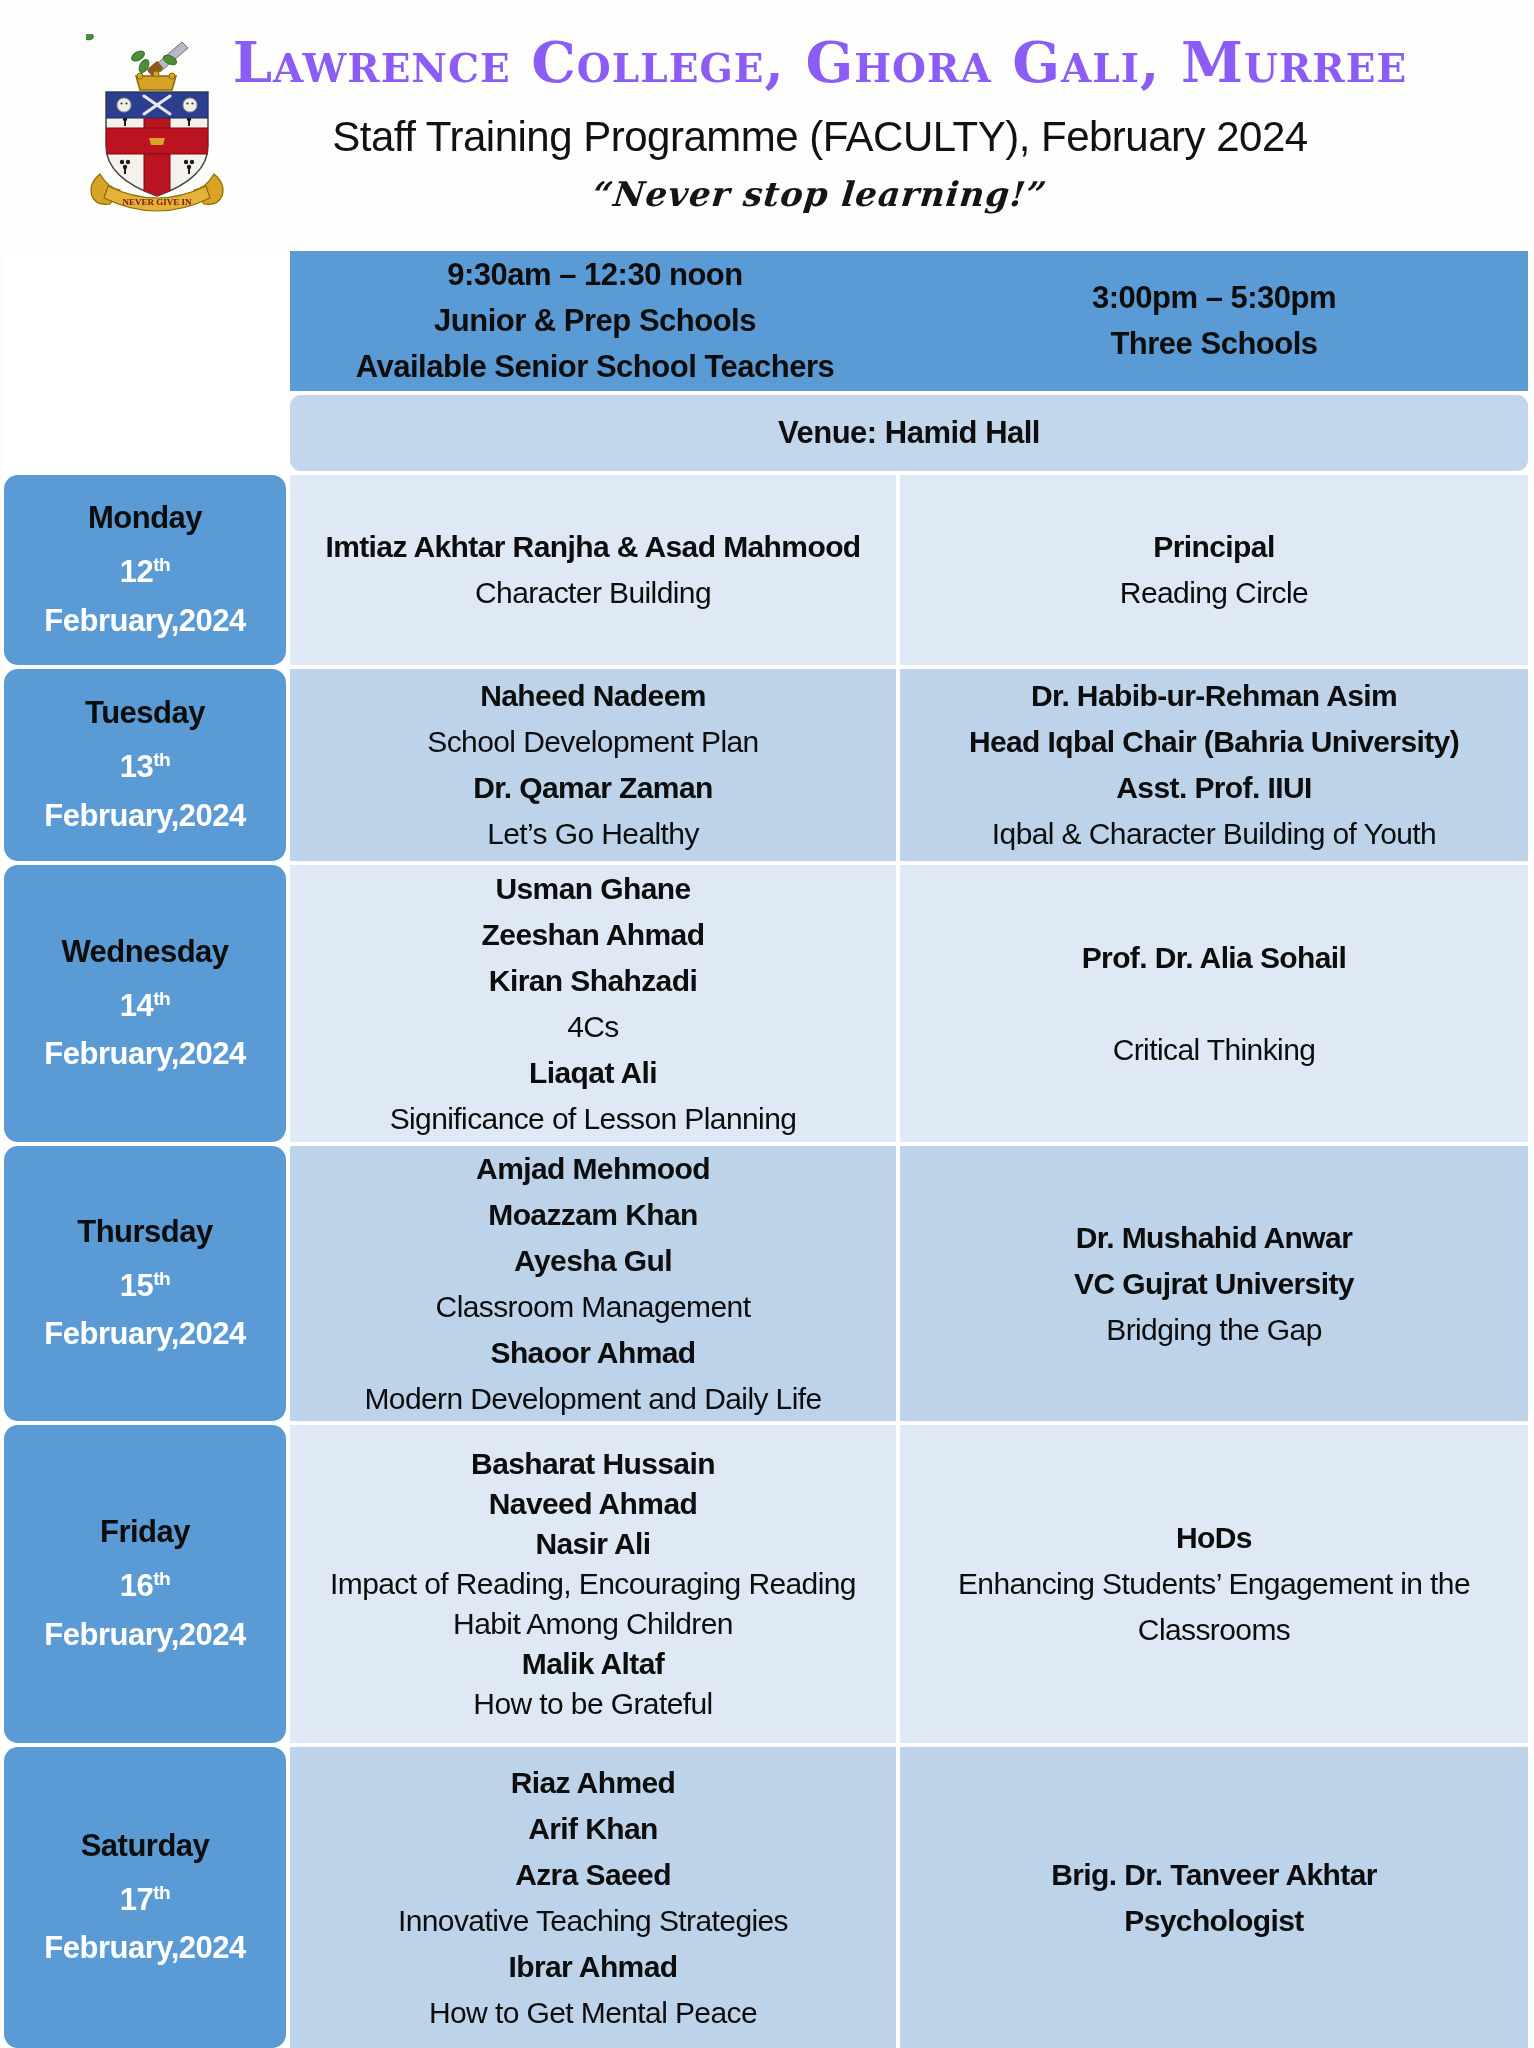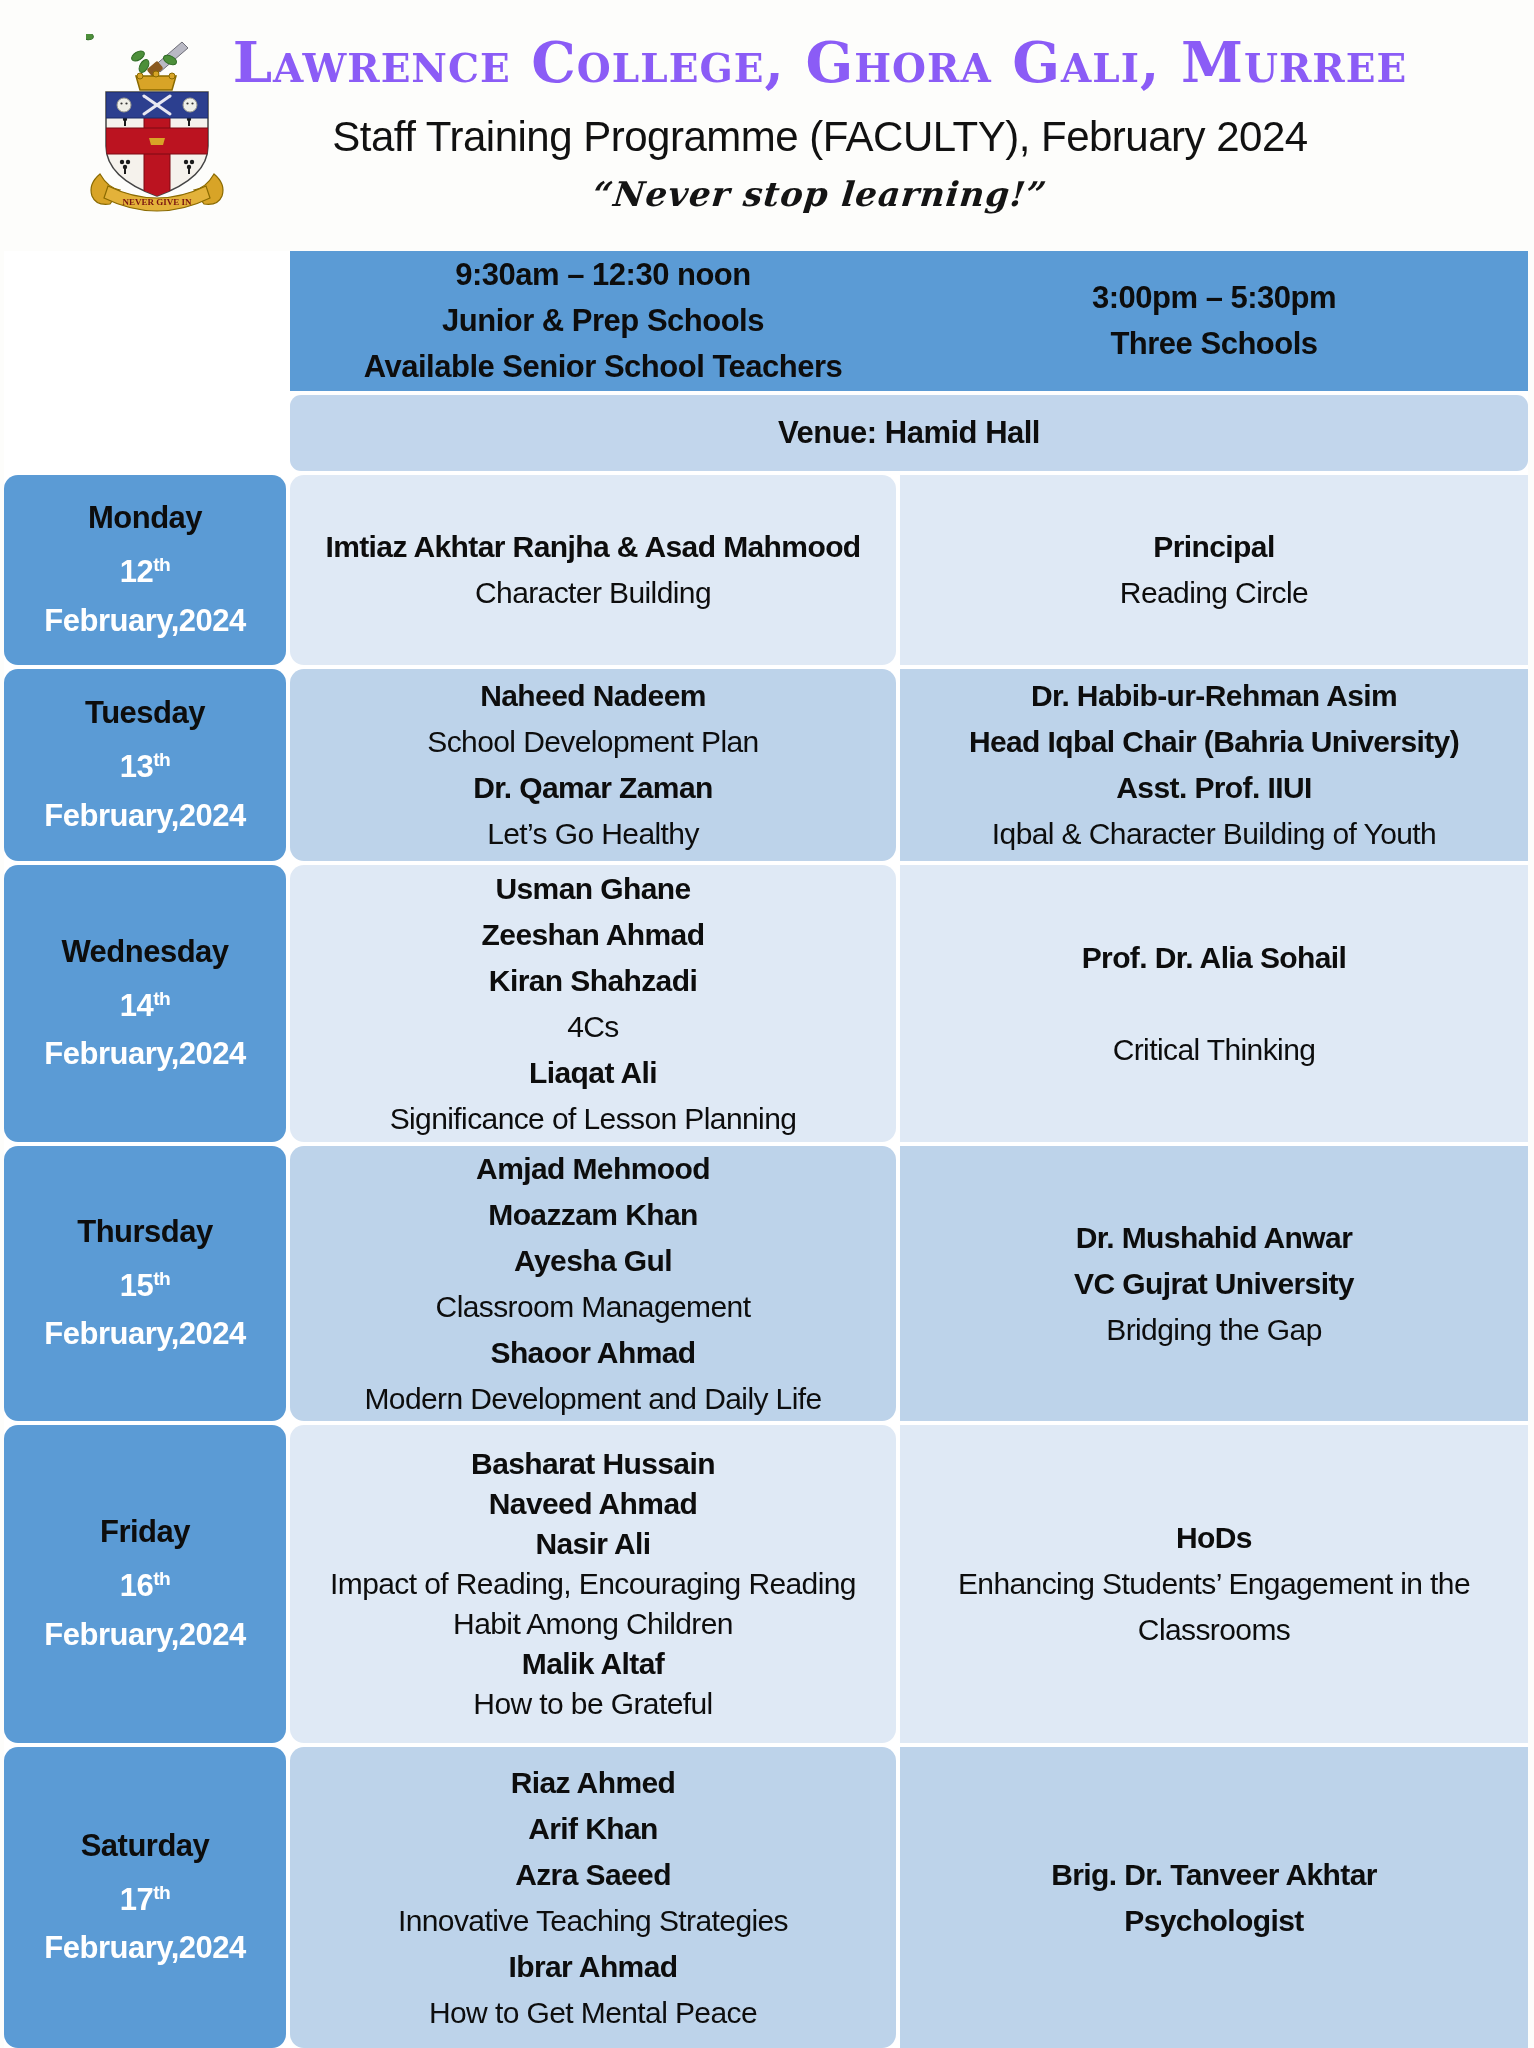--- a/index.html
+++ b/index.html
@@ -43,42 +43,42 @@
   .cell {
     display:flex; flex-direction:column; justify-content:center; align-items:center;
     text-align:center; padding:2px 8px; overflow:hidden;
   }
   .blue  { background:#5b9bd5; }
   .venue-bg { background:#c2d6ec; }
   .light { background:#dfe9f5; }
   .dark  { background:#bdd3ea;justify-content:center; }
 
   .day-header { grid-column:1; grid-row:1 / 3; }
-  .time-header { grid-column:2 / 4; grid-row:1; flex-direction:row; padding:8px; }
+  .time-header { grid-column:2 / 4; grid-row:1; flex-direction:row; padding:0; }
   .th-half { display:flex; flex-direction:column; justify-content:center; align-items:center; height:100%; }
   .th-m { width:610px; }
   .th-a { flex:1; }
   .venue-cell { grid-column:2 / 4; grid-row:2;border-radius:11px; }
 
   .th-line, .day-name, .venue-line {
     font-weight:bold; font-size:31px; line-height:46px; letter-spacing:-0.5px; color:#0d0d0d;
     display:block;
   }
   .day-white { font-weight:bold; font-size:31px; line-height:48px; letter-spacing:-0.5px; color:#ffffff; display:block; }
   .day-white sup { font-size:0.62em; vertical-align:super; }
 
   .line { display:block; font-size:30px; line-height:46px; letter-spacing:-0.6px; color:#0d0d0d; }
   .line:empty::before { content:"\00a0"; }
   .b { font-weight:bold; }
   .tight .line { line-height:40px; }
 
   
   .r3 { grid-row:3; } .r4 { grid-row:4; } .r5 { grid-row:5; }
   .r6 { grid-row:6; } .r7 { grid-row:7; } .r8 { grid-row:8; }
-  .c1 { grid-column:1;border-radius:14px; } .c2 { grid-column:2;border-radius:14px; } .c3 { grid-column:3; }
+  .c1 { grid-column:1;border-radius:14px; } .c2 { grid-column:2; } .c3 { grid-column:3; }
 </style>
 </head>
 <body>
 
 <div class="page">
 
   <div class="hdr">
     <svg class="crest" viewBox="0 0 142 188">
 
       <g>

